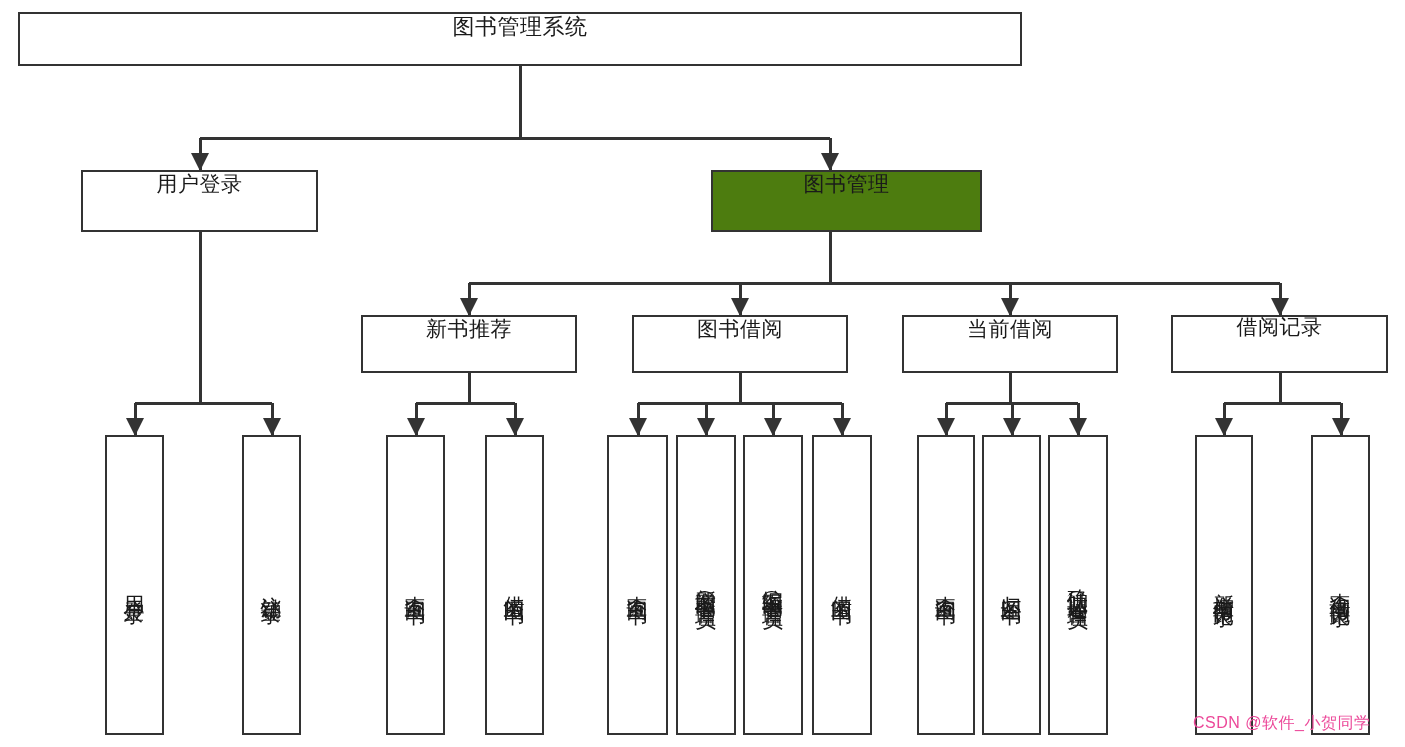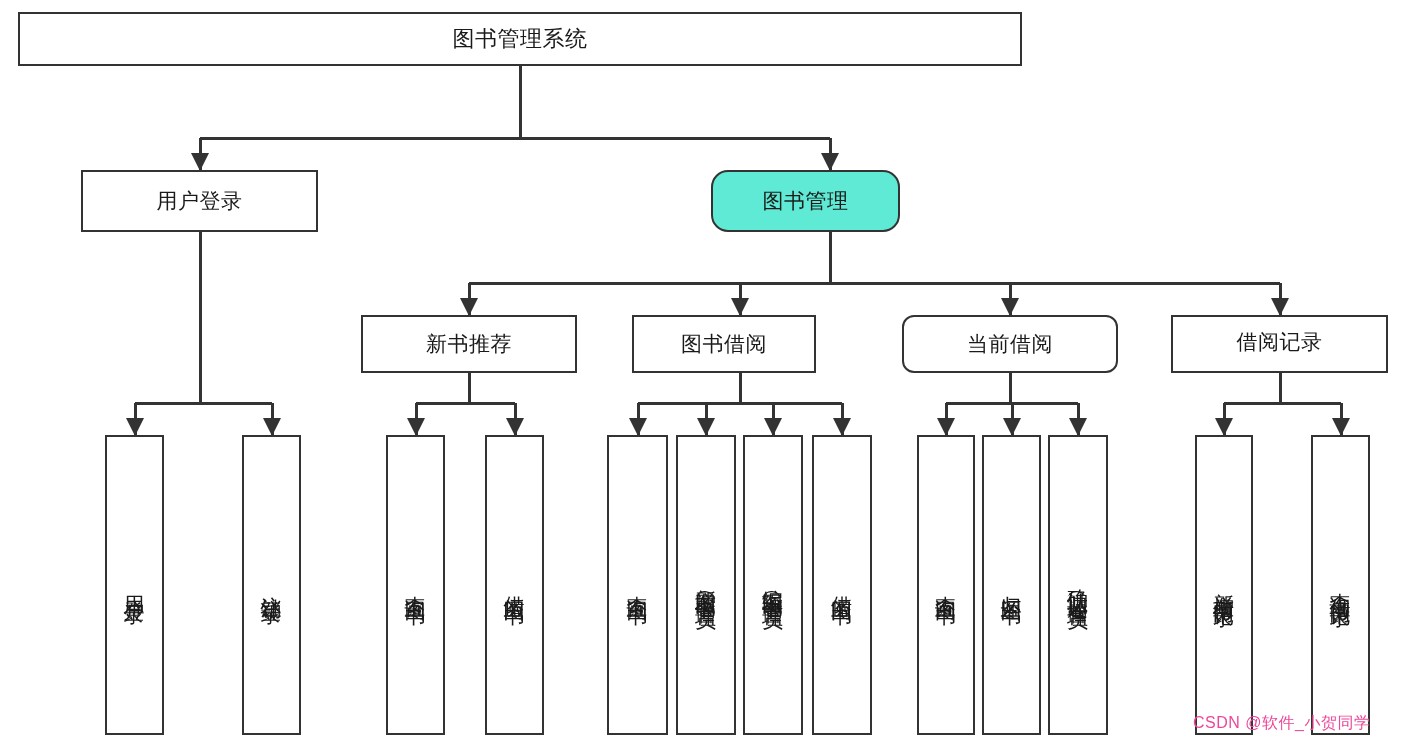--- a/index.html
+++ b/index.html
@@ -21,21 +21,20 @@
     top: 0;
     width: 1405px;
     height: 747px;
   }
   .node {
     position: absolute;
     box-sizing: border-box;
     border: 2px solid #333333;
     background: #ffffff;
     display: flex;
-    align-items: center;
     justify-content: center;
     color: #1a1a1a;
   }
   .node .label {
     display: block;
     text-align: center;
     line-height: 1.15;
     white-space: nowrap;
   }
   .node.horiz .label {
@@ -120,30 +119,30 @@
       <line x1="1341" y1="403" x2="1341" y2="435" stroke="#333333" stroke-width="3" shape-rendering="crispEdges"></line>
       <polygon points="1332,418 1350,418 1341,436" fill="#333333"></polygon>
     </svg>
   <div id="nodes">
       <div class="node horiz root" style="left: 18px; top: 12px; width: 1004px; height: 54px; border-color: rgb(51, 51, 51); background: rgb(255, 255, 255); color: rgb(26, 26, 26);">
         <span class="label">图书管理系统</span>
       </div>
       <div class="node horiz" style="left: 81px; top: 170px; width: 237px; height: 62px; border-color: rgb(51, 51, 51); background: rgb(255, 255, 255); color: rgb(26, 26, 26);">
         <span class="label">用户登录</span>
       </div>
-      <div class="node horiz" style="left: 711px; top: 170px; width: 189px; height: 62px; border-color: rgb(51, 51, 51); background: #5eead4; color: rgb(26, 26, 26); border-radius: 17px;">
+      <div class="node horiz" style="left: 711px; top: 170px; width: 271px; height: 62px; border-color: rgb(51, 51, 51); background: #4d7c0f; color: rgb(26, 26, 26);">
         <span class="label">图书管理</span>
       </div>
       <div class="node horiz" style="left: 361px; top: 315px; width: 216px; height: 58px; border-color: rgb(51, 51, 51); background: rgb(255, 255, 255); color: rgb(26, 26, 26);">
         <span class="label">新书推荐</span>
       </div>
-      <div class="node horiz" style="left: 632px; top: 315px; width: 184px; height: 58px; border-color: rgb(51, 51, 51); background: rgb(255, 255, 255); color: rgb(26, 26, 26);">
+      <div class="node horiz" style="left: 632px; top: 315px; width: 216px; height: 58px; border-color: rgb(51, 51, 51); background: rgb(255, 255, 255); color: rgb(26, 26, 26);">
         <span class="label">图书借阅</span>
       </div>
-      <div class="node horiz" style="left: 902px; top: 315px; width: 216px; height: 58px; border-color: rgb(51, 51, 51); background: rgb(255, 255, 255); color: rgb(26, 26, 26); border-radius: 12px;">
+      <div class="node horiz" style="left: 902px; top: 315px; width: 216px; height: 58px; border-color: rgb(51, 51, 51); background: rgb(255, 255, 255); color: rgb(26, 26, 26);">
         <span class="label">当前借阅</span>
       </div>
       <div class="node horiz" style="left: 1171px; top: 315px; width: 217px; height: 58px; border-color: rgb(51, 51, 51); background: rgb(255, 255, 255); color: rgb(26, 26, 26); font-family: Liberation Mono, monospace;">
         <span class="label">借阅记录</span>
       </div>
       <div class="node vert" style="left: 105px; top: 435px; width: 59px; height: 300px; border-color: rgb(51, 51, 51); background: rgb(255, 255, 255); color: rgb(26, 26, 26);">
         <span class="label">用户登录</span>
       </div>
       <div class="node vert" style="left: 242px; top: 435px; width: 59px; height: 300px; border-color: rgb(51, 51, 51); background: rgb(255, 255, 255); color: rgb(26, 26, 26);">
         <span class="label">注销登录</span>

